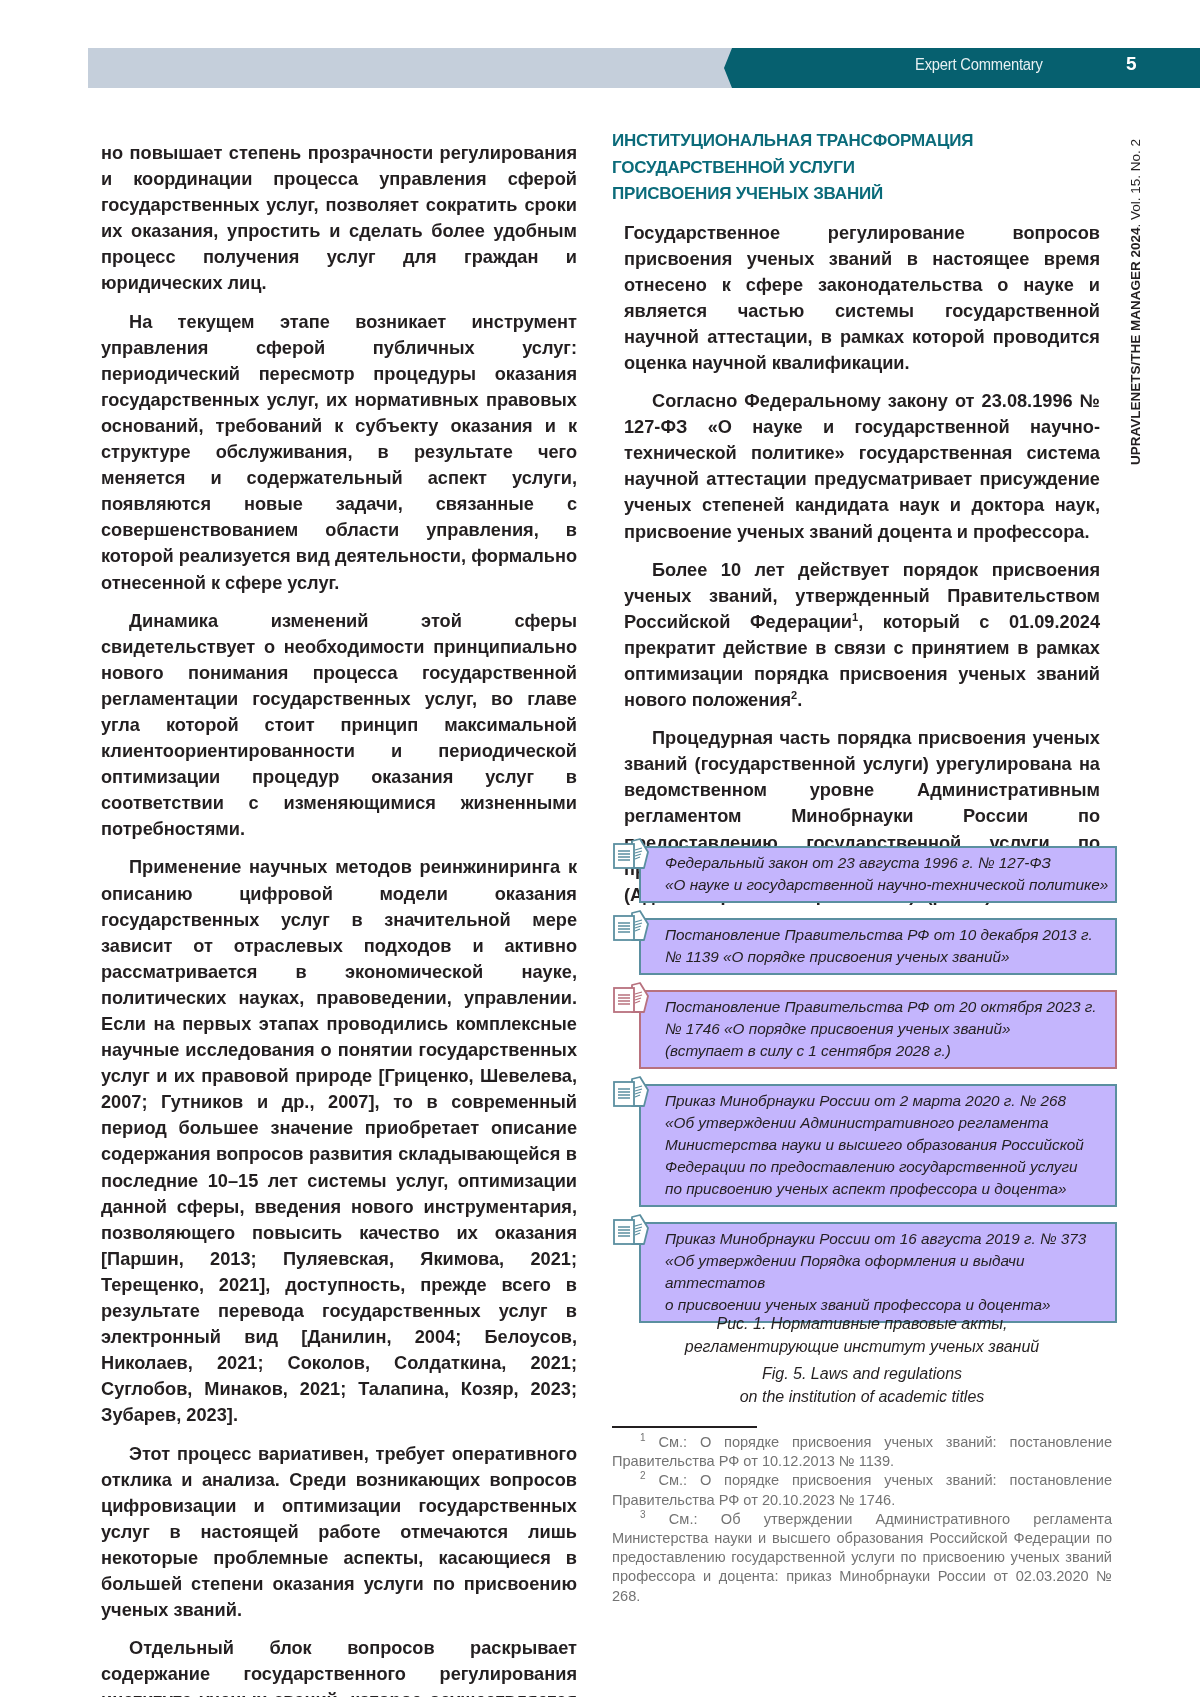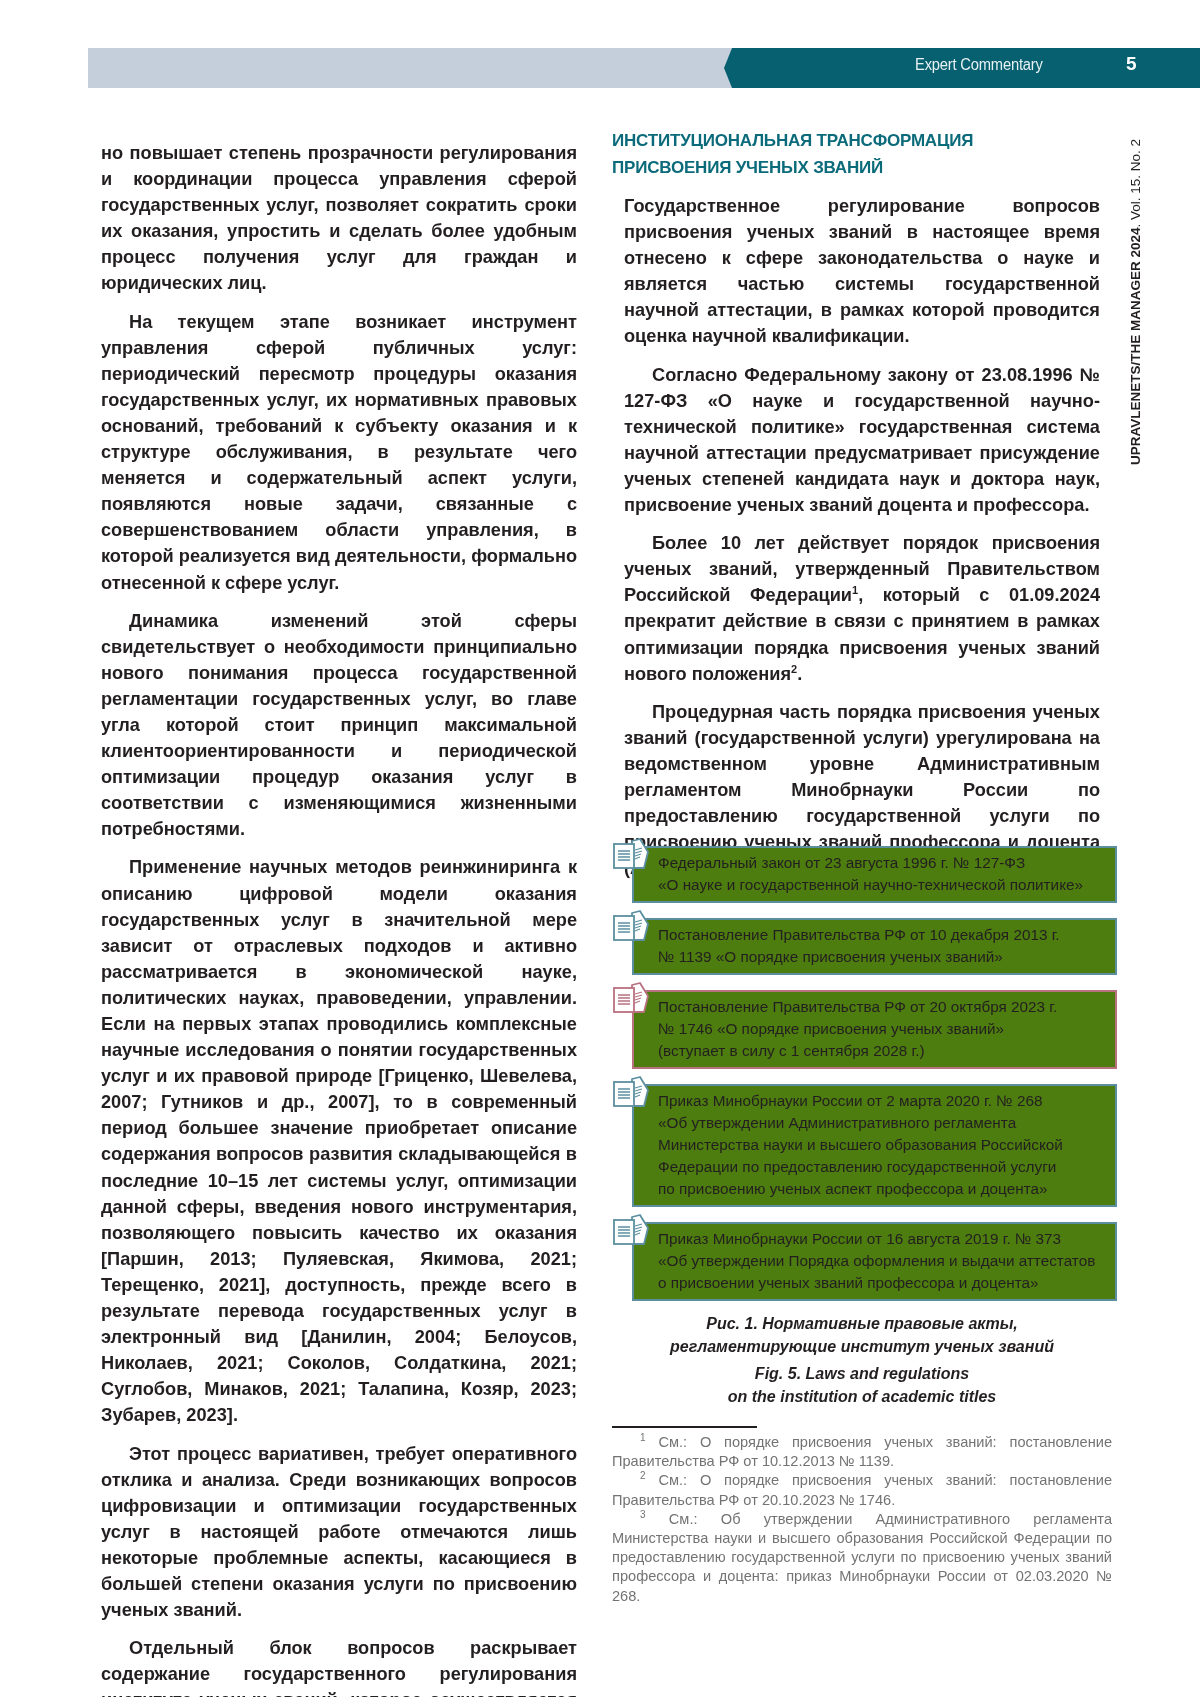--- a/index.html
+++ b/index.html
@@ -29,27 +29,27 @@
   .col p { margin: 12px; text-indent: 0; font-weight: bold; }
   .col p.indent { text-indent: 28px; }
 
   .section-heading { color: #0b6b7a; font-weight: bold; font-size: 17px; line-height: 26.5px;
                      text-transform: uppercase; margin: 0 0 5px 0; letter-spacing: -0.2px; }
   sup { font-size: 11px; line-height: 0; vertical-align: super; }
 
   
   .fig { position: absolute; left: 612px; top: 846px; width: 505px; }
   .fig-item { position: relative; margin-bottom: 15px; }
-  .fig-box { margin-left: 20px; border: 2px solid #5b8fa0; padding: 4px 6px 5px 24px;
-             font-size: 15.3px; line-height: 22px; color: #231f20; background: #4d7c0f; }
+  .fig-box { margin-left: 27px; border: 2px solid #5b8fa0; padding: 4px 6px 5px 24px;
+             font-size: 15.3px; line-height: 22px; color: #231f20; background: #c4b5fd; font-style: italic; }
   .fig-item.red .fig-box { border-color: #b8717e; }
   .fig-icon { position: absolute; left: 0; top: -8px; width: 40px; height: 38px; }
 
   .caption { position: absolute; left: 612px; top: 1312px; width: 500px; text-align: center;
-             font-style: italic; font-weight: bold; font-size: 16px; line-height: 23px; color: #231f20; }
+             font-style: italic; font-weight: normal; font-size: 16px; line-height: 23px; color: #231f20; }
   .caption .ru { margin-bottom: 4px; }
 
   .fn-rule { position: absolute; left: 612px; top: 1426px; width: 145px; height: 1.5px; background: #231f20; }
   .footnotes { position: absolute; left: 612px; top: 1433px; width: 500px; font-size: 14.6px;
                line-height: 19.2px; text-align: justify; color: #737373; }
   .footnotes p { margin: 0; text-indent: 28px; }
   .footnotes sup { font-size: 10px; }
 </style>
 </head>
 <body>
@@ -66,20 +66,21 @@
   <p class="indent">На текущем этапе возникает инструмент управления сферой публичных услуг: периодический пересмотр процедуры оказания государственных услуг, их нормативных правовых оснований, требований к субъекту оказания и к структуре обслуживания, в результате чего меняется и содержательный аспект услуги, появляются новые задачи, связанные с совершенствованием области управления, в которой реализуется вид деятельности, формально отнесенной к сфере услуг.</p>
   <p class="indent">Динамика изменений этой сферы свидетельствует о необходимости принципиально нового понимания процесса государственной регламентации государственных услуг, во главе угла которой стоит принцип максимальной клиентоориентированности и периодической оптимизации процедур оказания услуг в соответствии с изменяющимися жизненными потребностями.</p>
   <p class="indent">Применение научных методов реинжиниринга к описанию цифровой модели оказания государственных услуг в значительной мере зависит от отраслевых подходов и активно рассматривается в экономической науке, политических науках, правоведении, управлении. Если на первых этапах проводились комплексные научные исследования о понятии государственных услуг и их правовой природе [Гриценко, Шевелева, 2007; Гутников и др., 2007], то в современный период большее значение приобретает описание содержания вопросов развития складывающейся в последние 10–15 лет системы услуг, оптимизации данной сферы, введения нового инструментария, позволяющего повысить качество их оказания [Паршин, 2013; Пуляевская, Якимова, 2021; Терещенко, 2021], доступность, прежде всего в результате перевода государственных услуг в электронный вид [Данилин, 2004; Белоусов, Николаев, 2021; Соколов, Солдаткина, 2021; Суглобов, Минаков, 2021; Талапина, Козяр, 2023; Зубарев, 2023].</p>
   <p class="indent">Этот процесс вариативен, требует оперативного отклика и анализа. Среди возникающих вопросов цифровизации и оптимизации государственных услуг в настоящей работе отмечаются лишь некоторые проблемные аспекты, касающиеся в большей степени оказания услуги по присвоению ученых званий.</p>
   <p class="indent">Отдельный блок вопросов раскрывает содержание государственного регулирования института ученых званий, которое осуществляется непрерывно с момента формирования системы государственной научной аттестации [Арсланов и др., 2023].</p>
 </div>
 
 <div class="col col-right">
   <div class="section-heading">
     <div>Институциональная трансформация</div>
+    <div>государственной услуги</div>
     <div>присвоения ученых званий</div>
   </div>
   <p>Государственное регулирование вопросов присвоения ученых званий в настоящее время отнесено к сфере законодательства о науке и является частью системы государственной научной аттестации, в рамках которой проводится оценка научной квалификации.</p>
   <p class="indent">Согласно Федеральному закону от 23.08.1996 № 127-ФЗ «О науке и государственной научно-технической политике» государственная система научной аттестации предусматривает присуждение ученых степеней кандидата наук и доктора наук, присвоение ученых званий доцента и профессора.</p>
   <p class="indent"><span>Более 10 лет действует порядок присвоения ученых званий, утвержденный Правительством Российской Федерации</span><sup>1</sup><span>, который с 01.09.2024 прекратит действие в связи с принятием в рамках оптимизации порядка присвоения ученых званий нового положения</span><sup>2</sup><span>.</span></p>
   <p class="indent"><span>Процедурная часть порядка присвоения ученых званий (государственной услуги) урегулирована на ведомственном уровне Административным регламентом Минобрнауки России по предоставлению государственной услуги по присвоению ученых званий профессора и доцента (Административный регламент)</span><sup>3</sup><span> (рис. 1).</span></p>
 </div>
 
 <div class="fig" id="fig">
     <div class="fig-item">

